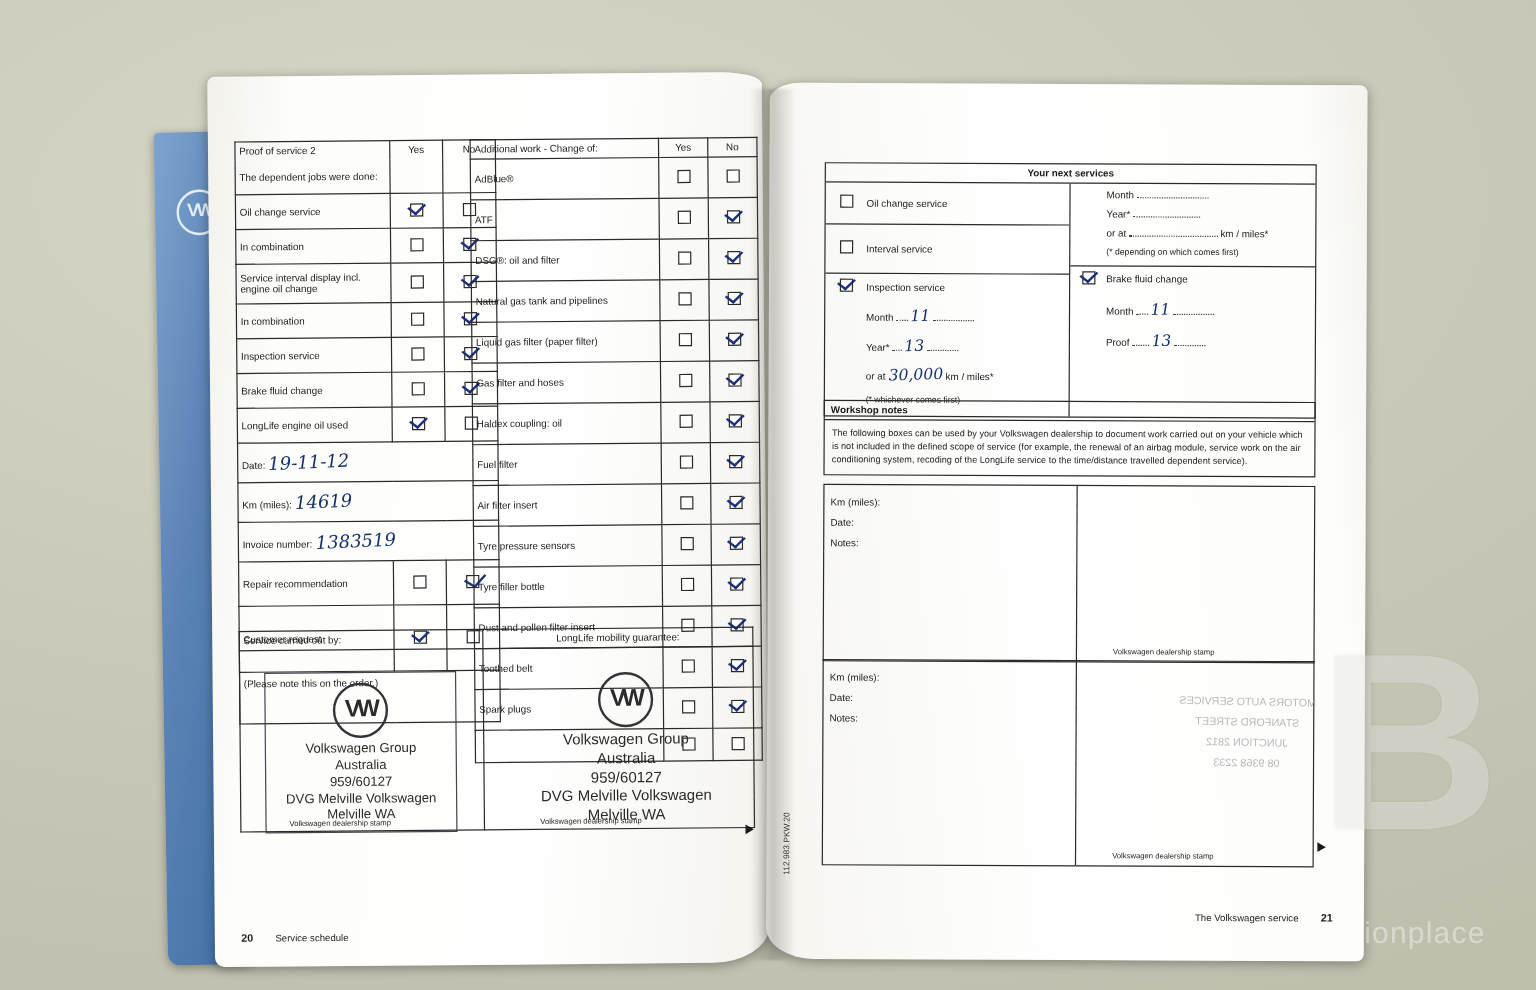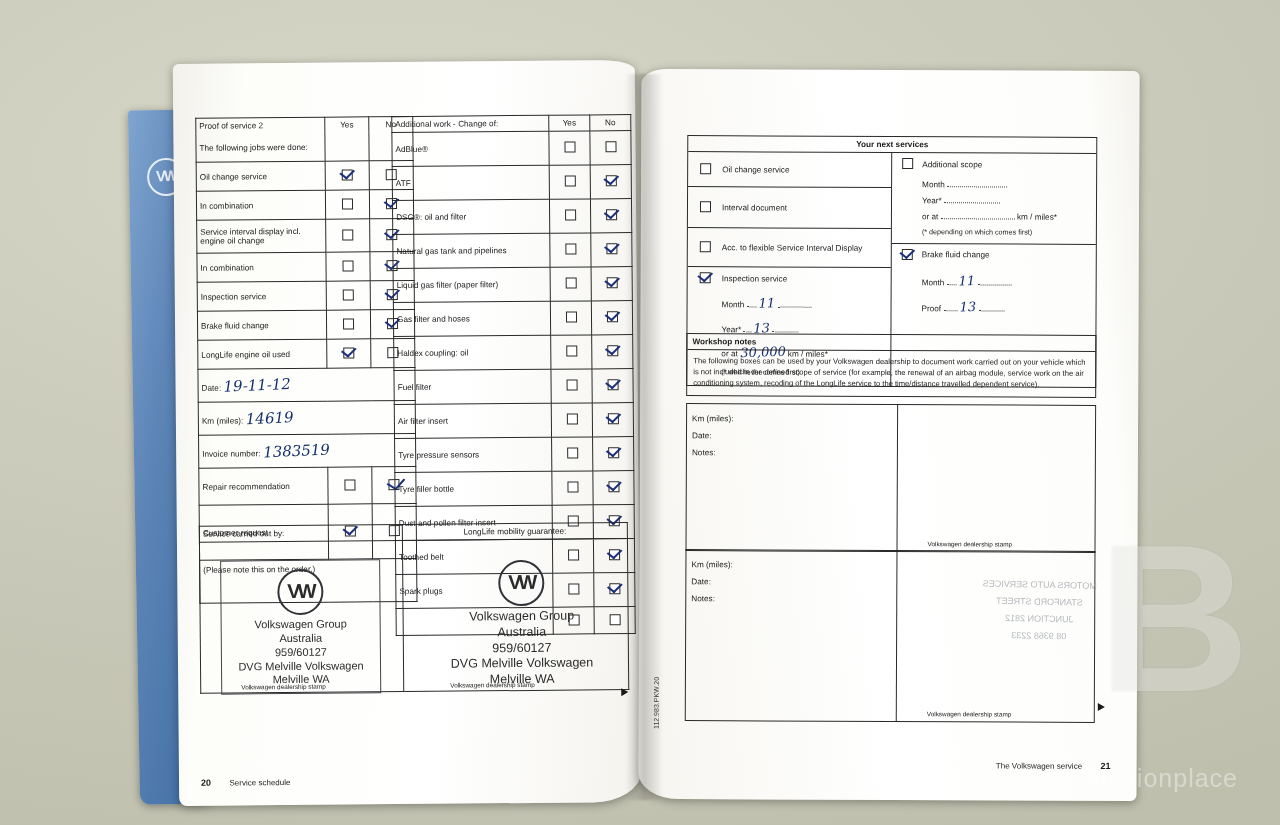--- a/index.html
+++ b/index.html
@@ -163,21 +163,21 @@
 
     <div class="sheet" style="left:22px;top:54px;width:196px;">
       <table class="tbl" style="width:196px;">
         <tbody>
             <tr>
           <td class="hdr" style="width:122px;border-bottom:none;">Proof of service 2</td>
           <td class="hdr ctr" style="width:37px;border-bottom:none;">Yes</td>
           <td class="hdr ctr" style="width:37px;border-bottom:none;">No</td>
         </tr>
         <tr>
-          <td style="border-top:none;height:22px;">The following jobs were done:</td>
+          <td style="border-top:none;height:22px;">The dependent jobs were done:</td>
           <td style="border-top:none;"></td>
           <td style="border-top:none;"></td>
         </tr>
 
         <tr>
           <td style="height:22px;">Oil change service</td>
           <td class="ctr"><span class="box tick"></span></td>
           <td class="ctr"><span class="box"></span></td>
         </tr>
         <tr>
@@ -390,25 +390,21 @@
         <div class="hdr ctr" style="border-bottom:1px solid #2a2a2a;padding:3px 0;">Your next services</div>
         <div style="display:flex;">
 
           <div style="width:203px;border-right:1px solid #2a2a2a;">
             <div style="display:flex;align-items:center;height:34px;border-bottom:1px solid #2a2a2a;">
               <span style="width:34px;text-align:center;"><span class="box"></span></span>
               <span style="font-size:8.2px;">Oil change service</span>
             </div>
             <div style="display:flex;align-items:center;height:40px;border-bottom:1px solid #2a2a2a;">
               <span style="width:34px;text-align:center;"><span class="box"></span></span>
-              <span style="font-size:8.2px;">Interval document</span>
-            </div>
-            <div style="display:flex;align-items:center;height:38px;border-bottom:1px solid #2a2a2a;">
-              <span style="width:34px;text-align:center;"><span class="box"></span></span>
-              <span style="font-size:8.2px;padding-right:4px;">Acc. to flexible Service Interval Display</span>
+              <span style="font-size:8.2px;">Interval service</span>
             </div>
             <div style="display:flex;align-items:center;height:22px;">
               <span style="width:34px;text-align:center;"><span class="box tick"></span></span>
               <span style="font-size:8.2px;">Inspection service</span>
             </div>
             <div style="padding:2px 0 6px 34px;font-size:8.2px;line-height:1.9;">
               <div>
                 <span>Month</span>
                 <span class="rule" style="min-width:10px;"></span>
                 <span class="hand hand-sm">11</span>
@@ -423,24 +419,20 @@
               <div>
                 <span>or at</span>
                 <span class="hand hand-sm">30,000</span>
                 <span>km / miles*</span>
               </div>
               <div class="small">(* whichever comes first)</div>
             </div>
           </div>
 
           <div style="width:204px;">
-            <div style="display:flex;align-items:center;height:22px;">
-              <span style="width:30px;text-align:center;"><span class="box"></span></span>
-              <span style="font-size:8.2px;">Additional scope</span>
-            </div>
             <div style="padding:2px 0 4px 30px;font-size:8.2px;line-height:1.95;border-bottom:1px solid #2a2a2a;">
               <div>
                 <span>Month</span>
                 <span class="rule" style="min-width:60px;"></span>
               </div>
               <div>
                 <span>Year*</span>
                 <span class="rule" style="min-width:56px;"></span>
               </div>
               <div>

